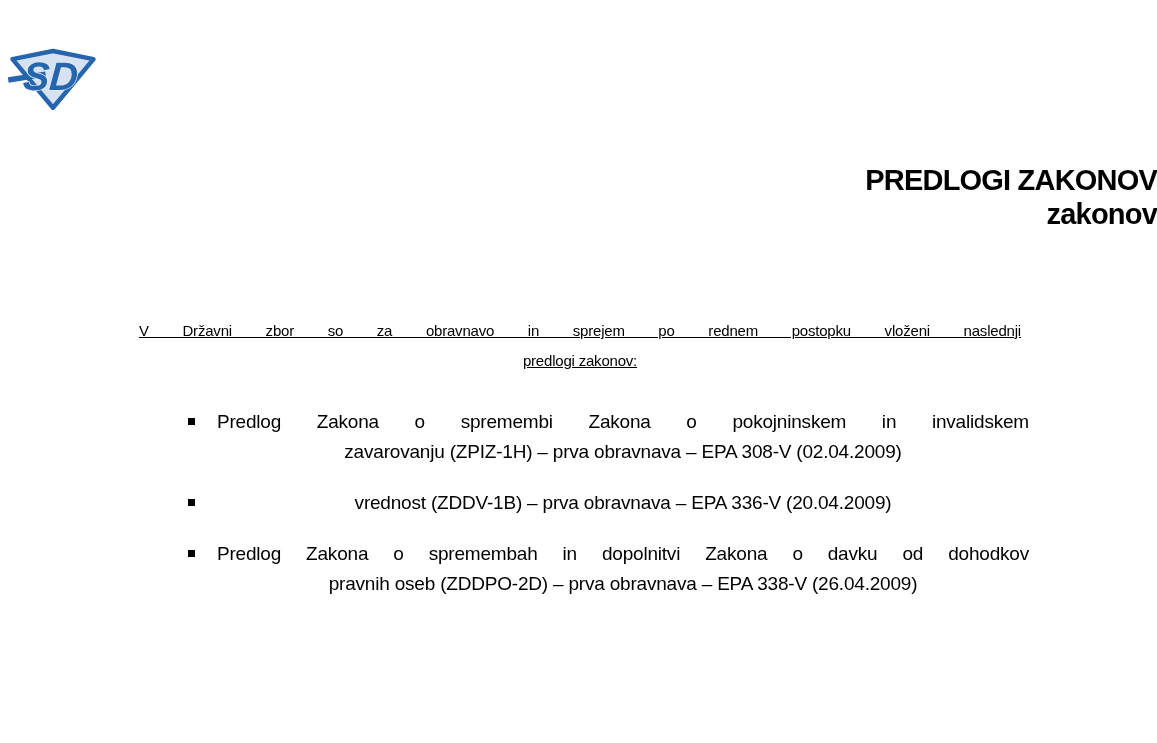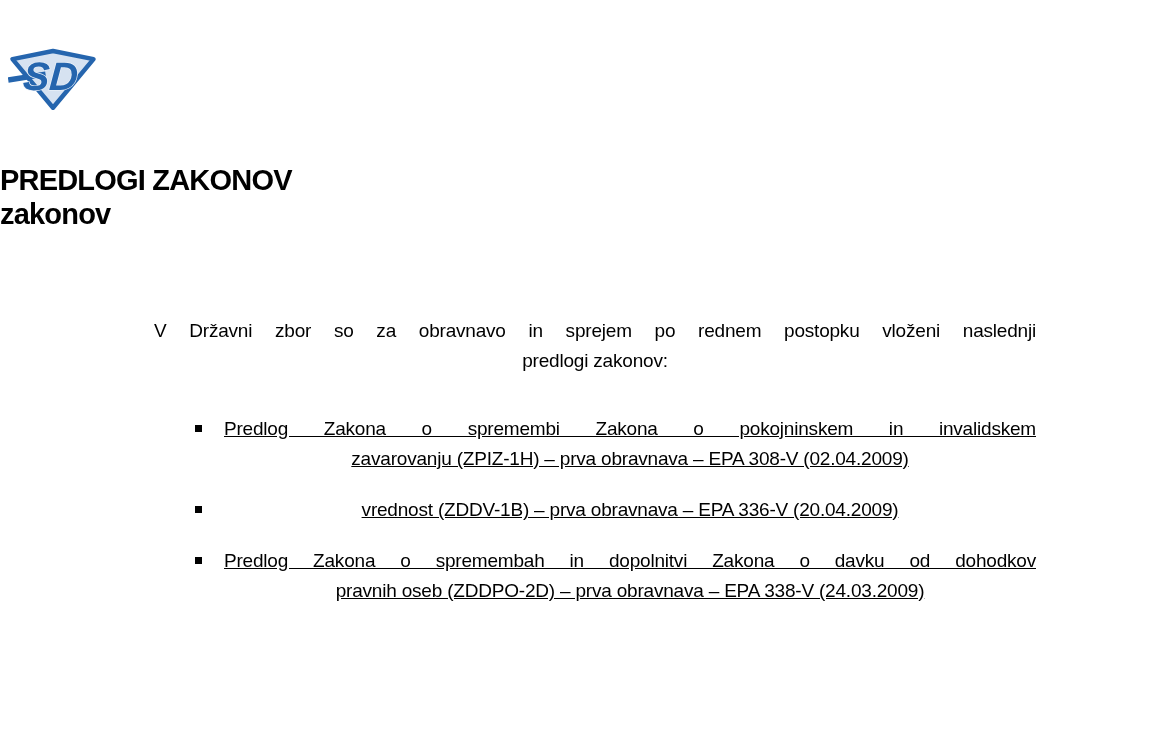--- a/index.html
+++ b/index.html
@@ -25,57 +25,57 @@
     height: 72px;
   }
   .logo svg { width: 100%; height: 100%; }
 
   
   .title {
     position: absolute;
     left: 0;
     right: 0;
     top: 163px;
-    text-align: left;
+    text-align: right;
     font-weight: 700;
     font-size: 29px;
     line-height: 34px;
     letter-spacing: -0.8px;
   }
 
   
   .intro {
     position: absolute;
-    left: 154px;
+    left: 139px;
     top: 316px;
     width: 882px;
-    font-size: 19px;
+    font-size: 15px;
     line-height: 30px;
     letter-spacing: -0.2px;
+    text-decoration: underline;
   }
   .jline {
     text-align: justify;
     text-align-last: justify;
   }
   .lline {
     text-align: center;
   }
 
   .law-list {
     position: absolute;
     left: 208px;
     top: 398px;
     width: 812px;
-    margin: 16px;
+    margin: 9px;
     padding: 0;
     list-style: none;
     font-size: 19px;
     line-height: 30px;
     letter-spacing: -0.2px;
-    text-decoration: underline;
   }
   .law-list li {
     position: relative;
     margin: 0 0 21px 0;
   }
   .bullet-marker {
     position: absolute;
     left: -29px;
     top: 11px;
     width: 7px;
@@ -112,17 +112,17 @@
       <div class="jline">Predlog Zakona o spremembi Zakona o pokojninskem in invalidskem</div>
       <div class="lline">zavarovanju (ZPIZ-1H) – prva obravnava – EPA 308-V (02.04.2009)</div>
     </li>
     <li>
       <span class="bullet-marker"></span>
       <div class="lline">vrednost (ZDDV-1B) – prva obravnava – EPA 336-V (20.04.2009)</div>
     </li>
     <li>
       <span class="bullet-marker"></span>
       <div class="jline">Predlog Zakona o spremembah in dopolnitvi Zakona o davku od dohodkov</div>
-      <div class="lline">pravnih oseb (ZDDPO-2D) – prva obravnava – EPA 338-V (24.03.2009)</div>
+      <div class="lline">pravnih oseb (ZDDPO-2D) – prva obravnava – EPA 338-V (26.04.2009)</div>
     </li>
   </ul>
 
 </div>
 
 </body></html>

